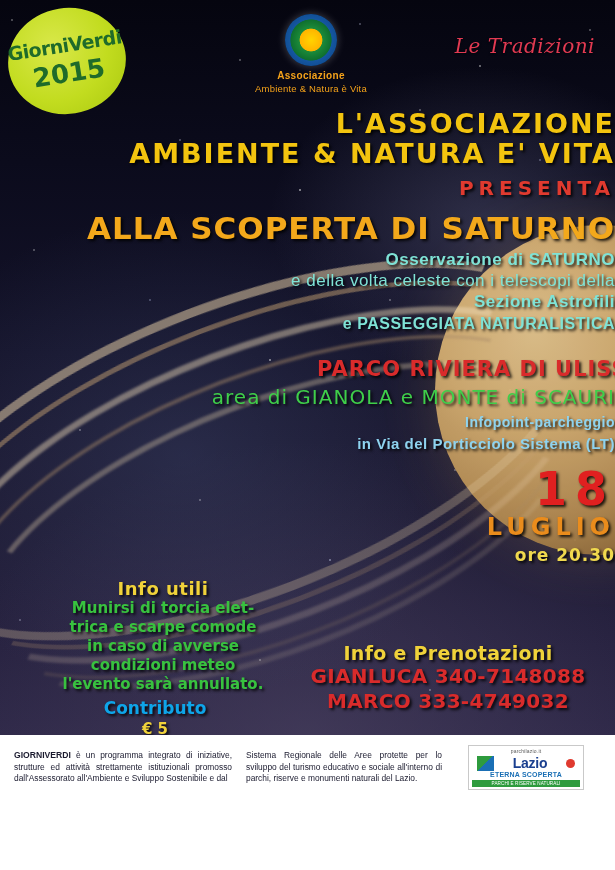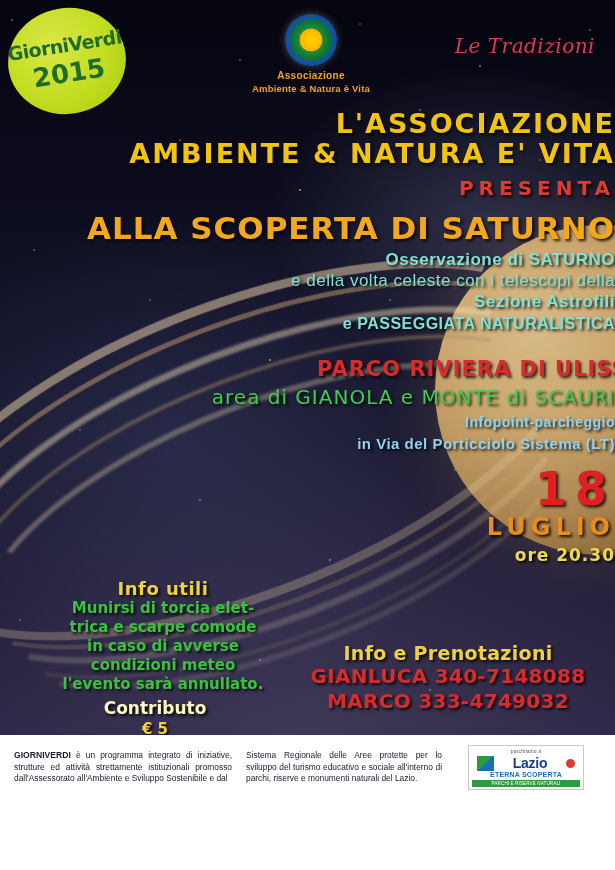--- a/index.html
+++ b/index.html
@@ -116,21 +116,21 @@
     text-align: center;
   }
   .assoc-mark {
     width: 52px; height: 52px; margin: 0 auto 4px auto;
     border-radius: 50%;
     background:
       radial-gradient(circle at 50% 50%, #ffd400 0%, #ffb400 30%, #1b8a3a 32%, #0f6f2e 55%, #1456a0 57%, #0d3f7c 100%);
     box-shadow: 0 0 8px rgba(255,255,255,0.25);
   }
   .assoc-t1 { color: #f4a21a; font-size: 10px; font-weight: bold; letter-spacing: .3px; }
-  .assoc-t2 { color: #f4a21a; font-size: 9.5px; font-weight: bold; letter-spacing: .2px; margin-top: 2px; }
+  .assoc-t2 { color: #f4a21a; font-size: 9.5px; font-weight: normal; letter-spacing: .2px; margin-top: 2px; }
 
   
   .tradizioni {
     position: absolute; right: 20px; top: 34px;
     font-family: "DejaVu Serif", serif;
     font-style: italic;
     color: #e23a52;
     font-size: 20px;
     letter-spacing: 0.5px;
     text-shadow: 0 1px 2px rgba(0,0,0,0.6);
@@ -195,21 +195,21 @@
     font-family: "DejaVu Sans", sans-serif; letter-spacing: .5px;
   }
   .info-utili .l {
     font-size: 15px; font-weight: bold; color: #38c23f;
     font-family: "DejaVu Sans", sans-serif; line-height: 19px;
   }
   .contributo {
     position: absolute; left: 40px; top: 698px; width: 230px; text-align: center;
   }
   .contributo .h {
-    font-size: 17px; font-weight: bold; color: #fef9c3;
+    font-size: 17px; font-weight: bold; color: #0ea5e9;
     font-family: "DejaVu Sans", sans-serif;
   }
   .contributo .v {
     font-size: 15px; font-weight: bold; color: #f0d23a;
     font-family: "DejaVu Sans", sans-serif; margin-top: 2px;
   }
 
   
   .preno { position: absolute; right: 12px; top: 642px; width: 310px; text-align: center; }
   .preno .h {

